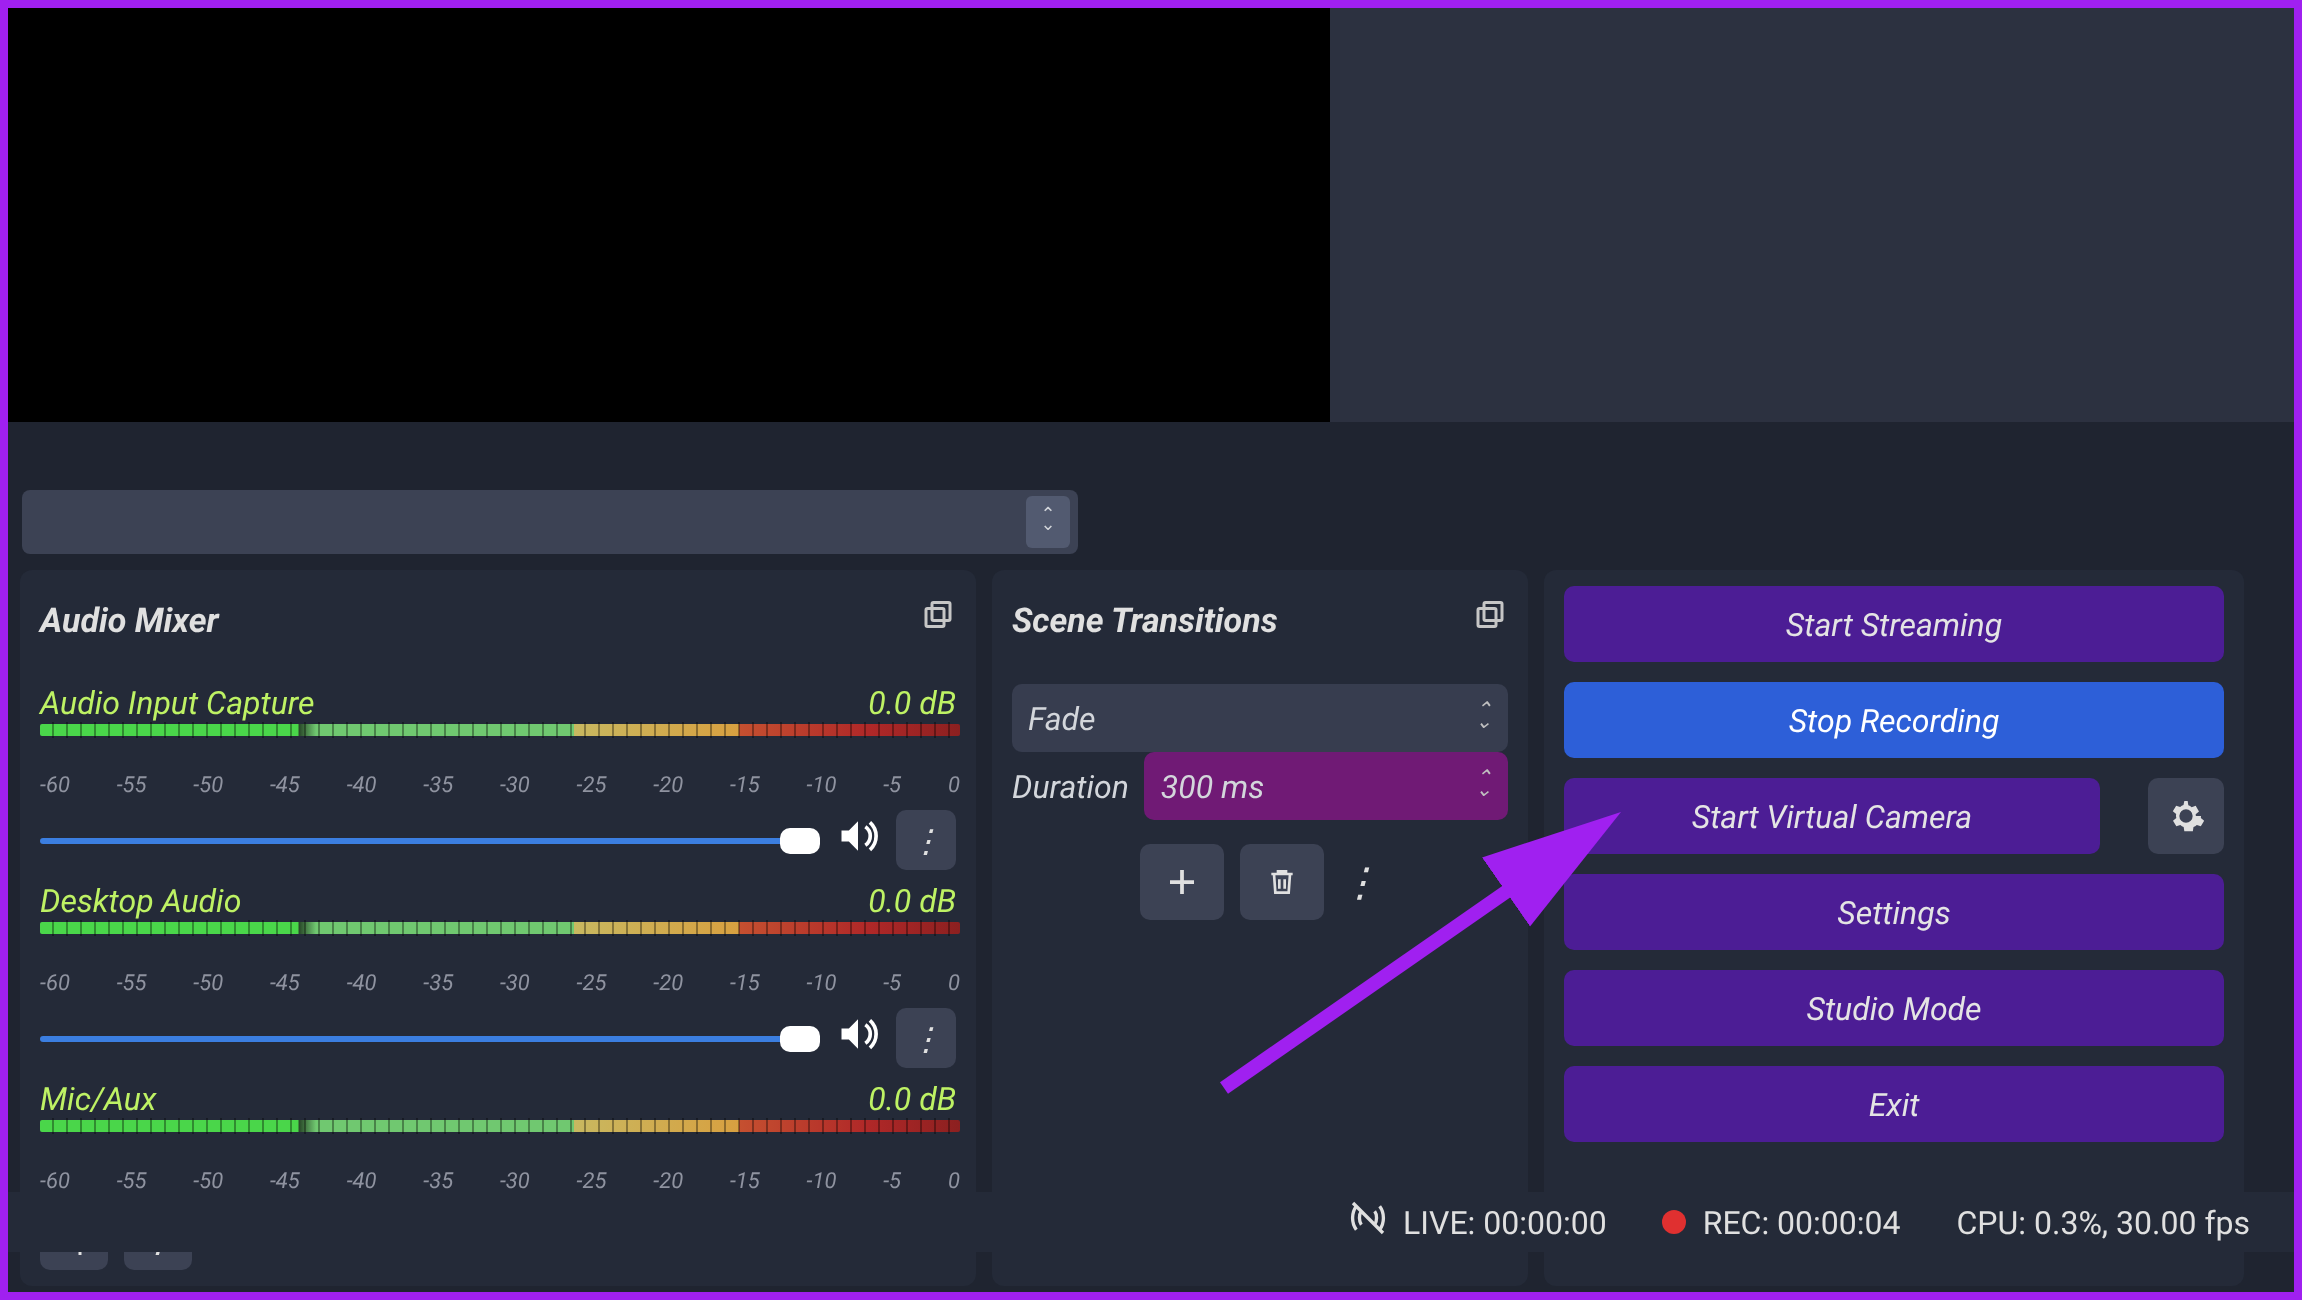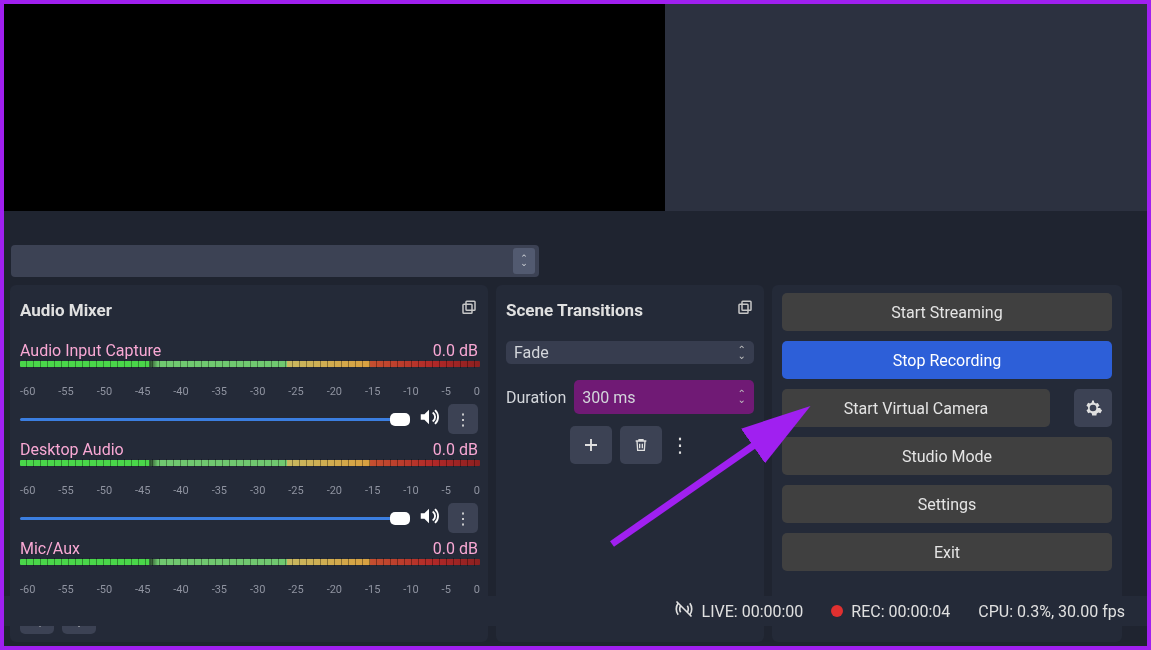--- a/index.html
+++ b/index.html
@@ -46,36 +46,37 @@
 }
 .panels {
   display: flex;
   gap: 8px;
   padding: 8px 6px 0 6px;
 }
 .panel {
   background: #242a38;
   border-radius: 6px;
   padding: 8px 10px;
+  font-style: italic;
 }
 .panel-header {
   display: flex;
   justify-content: space-between;
   align-items: center;
   font-size: 17px;
   font-weight: 700;
   color: #e0e0e0;
   margin-bottom: 10px;
   padding: 6px 0 10px 0;
 }
 .popout-icon svg { width:18px; height:18px; fill:none; stroke:#c6c6c6; stroke-width:2;}
 
 .audio-mixer { width: 478px; }
 .audio-row { margin-bottom: 6px; }
-.audio-row-header { display:flex; justify-content:space-between; font-size:16px; color:#f9a8d4; }
+.audio-row-header { display:flex; justify-content:space-between; font-size:16px; color:#bef264; }
 .db-scale {
   display:flex; justify-content:space-between; font-size:11px; color:#8f93a0; margin-top:18px; width:460px;
 }
 .meter {
   height:6px; width:460px; margin-top:1px;
   background: linear-gradient(to right,
     #4ad64a 0%, #4ad64a 28%, #2a4a2a 28.2%, #70c870 30%, #70c870 58%,
     #c8b860 58%, #d8a040 76%, #c55030 76%, #b02828 90%, #8c2020 100%);
   border-radius:1px;
   position:relative;
@@ -93,32 +94,32 @@
 }
 .vol-icon { color:#fff; font-size:18px; }
 .menu-btn {
   width:30px; height:30px; background:#3c4254; border-radius:5px; display:flex; align-items:center;justify-content:center; color:#e0e0e0;
 }
 .audio-footer { display:flex; gap:8px; margin-top:8px;}
 .audio-footer .menu-btn { width:34px; height:30px;}
 
 .scene-trans { width: 268px; }
 .fade-select{
-  height:23px; background:#373d4f; border-radius:5px; display:flex; align-items:center; justify-content:space-between; padding:0 8px; font-size:16px; color:#d3d6db;
+  height:34px; background:#373d4f; border-radius:5px; display:flex; align-items:center; justify-content:space-between; padding:0 8px; font-size:16px; color:#d3d6db;
 }
 .spin-col{display:flex;flex-direction:column;line-height:6px;font-size:10px;color:#c0c0c0;}
-.dur-row{display:flex;align-items:center;gap:8px;margin-top:16px;}
+.dur-row{display:flex;align-items:center;gap:8px;margin-top:0;}
 .dur-label{font-size:16px;color:#d3d6db;}
 .dur-input{flex:1;height:34px;background:#701a75;border-radius:5px;display:flex;align-items:center;justify-content:space-between;padding:0 8px;}
 .trans-buttons{display:flex;gap:8px;justify-content:center;margin-top:12px;}
 .icon-btn{width:42px;height:38px;background:#3c4254;border-radius:5px;display:flex;align-items:center;justify-content:center;font-size:20px;color:#e0e0e0;font-weight:400;}
 
 .controls { width: 350px; }
 .ctrl-btn{
-  width:100%; height:38px; background:#404040; border-radius:5px; display:flex;align-items:center;justify-content:center;
+  width:100%; height:38px; background:#4c1d95; border-radius:5px; display:flex;align-items:center;justify-content:center;
   font-size:16px; color:#e4e4e4; margin-bottom:10px;
 }
 .ctrl-btn.active{background:#2d5fd8; color:#fff;}
 .ctrl-row{display:flex;gap:24px;}
 .ctrl-row .ctrl-btn{flex:1;}
 .gear-btn{width:38px;height:38px;background:#3c4254;border-radius:5px;display:flex;align-items:center;justify-content:center;}
 
 .status-bar{
   position:absolute; bottom:20px; left:0; right:0; height:30px;
   display:flex; align-items:center; justify-content:flex-end; gap:28px;
@@ -310,22 +311,22 @@
     <div class="ctrl-btn">Start Streaming</div>
     <div class="ctrl-btn active">Stop Recording</div>
     <div class="ctrl-row">
       <div class="ctrl-btn">Start Virtual Camera</div>
       <div class="gear-btn">
         <svg width="20" height="20" viewBox="0 0 24 24" fill="#e0e0e0">
             <path d="M12 8a4 4 0 100 8 4 4 0 000-8zm9 4a7 7 0 01-.1 1.2l2 1.6-2 3.4-2.4-.8a7 7 0 01-2 1.2l-.4 2.5H11l-.4-2.5a7 7 0 01-2-1.2l-2.4.8-2-3.4 2-1.6A7 7 0 016 12c0-.4 0-.8.1-1.2l-2-1.6 2-3.4 2.4.8a7 7 0 012-1.2L11 3h2l.4 2.5a7 7 0 012 1.2l2.4-.8 2 3.4-2 1.6c.1.4.1.8.1 1.1z"></path>
           </svg>
       </div>
     </div>
+    <div class="ctrl-btn">Settings</div>
     <div class="ctrl-btn">Studio Mode</div>
-    <div class="ctrl-btn">Settings</div>
     <div class="ctrl-btn">Exit</div>
   </div>
 </div>
 
 <div class="status-bar">
   <div class="status-item">
     <span class="stream-icon">
       <svg width="20" height="20" viewBox="0 0 24 24" fill="none" stroke="#e0e0e0" stroke-width="2">
           <path d="M5 5c-3 4-3 10 0 14M8 8c-1.5 2-1.5 6 0 8M16 8c1.5 2 1.5 6 0 8M19 5c3 4 3 10 0 14"></path>
           <path d="M3 3l18 18" stroke-width="2"></path>

